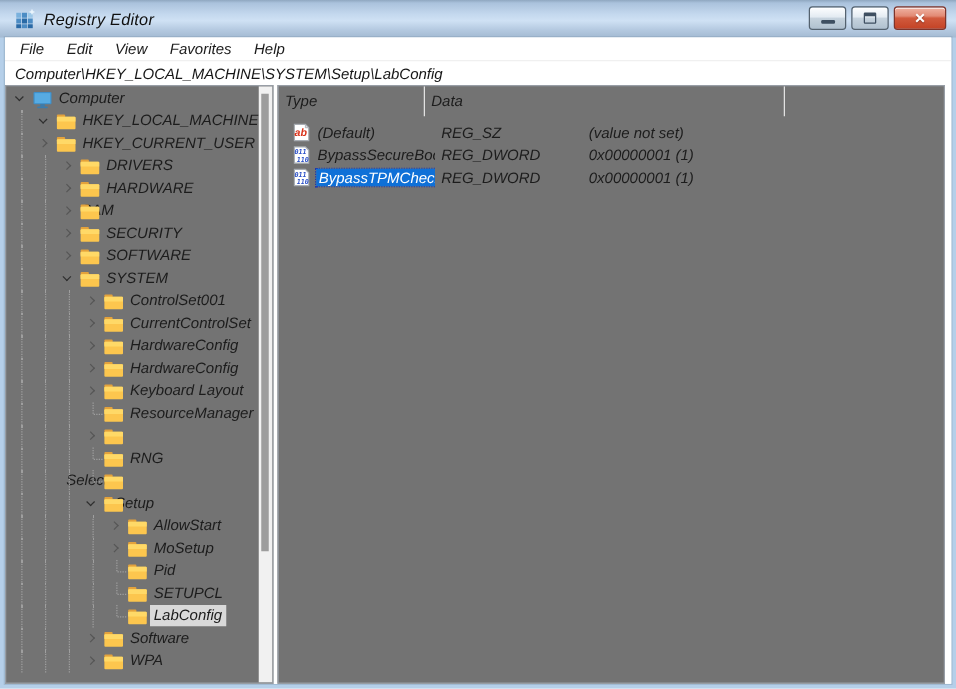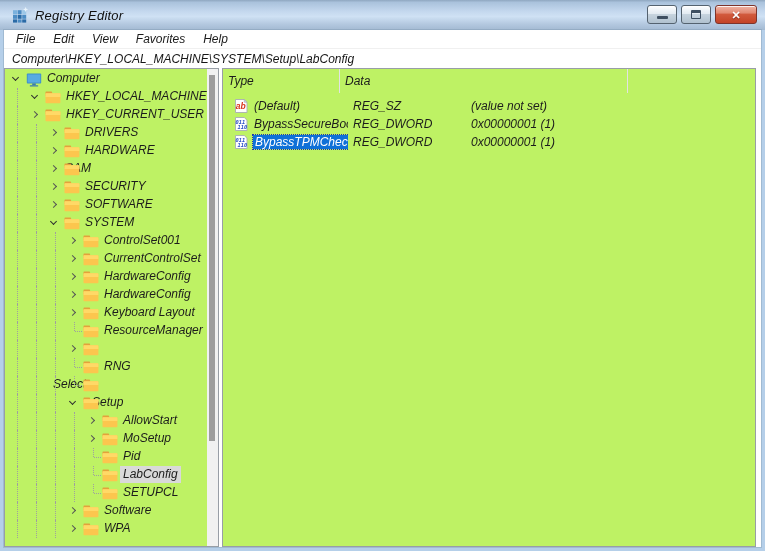--- a/index.html
+++ b/index.html
@@ -25,21 +25,21 @@
 
   
   .body{position:absolute;top:30px;left:4px;right:4px;bottom:4px;background:#fff;box-shadow:0 0 0 1px rgba(120,145,170,.35);}
   .menubar{height:18px;display:flex;align-items:center;background:#fff;font-size:12px;color:#1b1b1b;}
   .menu-item{padding:1px 9px;line-height:16px;}
   .menu-item:first-child{margin-left:3px;}
   .addressbar{height:20px;background:#fff;border-top:1px solid #f0f0f0;display:flex;align-items:center;}
   .addressbar input{border:0;outline:0;width:100%;font:inherit;font-size:12px;font-style:italic;color:#161616;padding:0 0 0 8px;background:transparent;}
 
   .main{position:relative;height:479px;background:#fff;}
-  .pane{position:absolute;top:0;height:479px;background:#bef264;border:1px solid #989ea6;overflow:hidden;}
+  .pane{position:absolute;top:0;height:479px;background:#737373;border:1px solid #989ea6;overflow:hidden;}
   .tree-pane{left:0;width:215px;}
   .list-pane{left:218px;width:534px;}
   .splitter{position:absolute;top:0;left:215px;width:3px;height:479px;background:#fff;cursor:col-resize;}
 
   
   .tree{position:absolute;inset:0;padding-top:1px;font-size:12px;color:#1c1c1c;}
   .trow{position:relative;height:18px;white-space:nowrap;}
   .guide{position:absolute;top:0;bottom:0;width:0;border-left:1px dotted #9f9f9f;}
   .vstub{position:absolute;top:0;height:9px;width:0;border-left:1px dotted #9f9f9f;}
   .hstub{position:absolute;top:9px;width:7px;height:0;border-top:1px dotted #9f9f9f;}
@@ -268,28 +268,28 @@
                   <rect x="0.5" y="3.3" width="14.9" height="10" rx="0.8" fill="#fcc64e"></rect>
                   <path d="M1.3 3.3 h13.3 a0.8 0.8 0 0 1 0.8 0.8 v3 H0.5 v-3 a0.8 0.8 0 0 1 0.8 -0.8 z" fill="#ffd967"></path>
                 </svg>
               </span><span class="tlabel" style="margin-left: 115px;">Pid</span></div>
             <div class="trow"><i class="guide" style="left: 12px;"></i><i class="guide" style="left: 31px;"></i><i class="guide" style="left: 50px;"></i><i class="guide" style="left: 69px;"></i><i class="vstub" style="left: 88px;"></i><i class="hstub" style="left: 89px;"></i><span class="ticon" style="left: 97px;">
                 <svg width="16" height="14" viewBox="0 0 16 14">
                   <rect x="0.5" y="1.6" width="6.6" height="5" rx="0.8" fill="#e3a23c"></rect>
                   <rect x="0.5" y="3.3" width="14.9" height="10" rx="0.8" fill="#fcc64e"></rect>
                   <path d="M1.3 3.3 h13.3 a0.8 0.8 0 0 1 0.8 0.8 v3 H0.5 v-3 a0.8 0.8 0 0 1 0.8 -0.8 z" fill="#ffd967"></path>
                 </svg>
+              </span><span class="tlabel" style="margin-left: 115px;">SETUPCL</span></div>
+            <div class="trow"><i class="guide" style="left: 12px;"></i><i class="guide" style="left: 31px;"></i><i class="guide" style="left: 50px;"></i><i class="guide" style="left: 69px;"></i><i class="vstub" style="left: 88px;"></i><i class="hstub" style="left: 89px;"></i><span class="ticon" style="left: 97px;">
+                <svg width="16" height="14" viewBox="0 0 16 14">
+                  <rect x="0.5" y="1.6" width="6.6" height="5" rx="0.8" fill="#e3a23c"></rect>
+                  <rect x="0.5" y="3.3" width="14.9" height="10" rx="0.8" fill="#fcc64e"></rect>
+                  <path d="M1.3 3.3 h13.3 a0.8 0.8 0 0 1 0.8 0.8 v3 H0.5 v-3 a0.8 0.8 0 0 1 0.8 -0.8 z" fill="#ffd967"></path>
+                </svg>
               </span><span class="tlabel sel-inactive" style="margin-left: 115px;">LabConfig</span></div>
-            <div class="trow"><i class="guide" style="left: 12px;"></i><i class="guide" style="left: 31px;"></i><i class="guide" style="left: 50px;"></i><i class="guide" style="left: 69px;"></i><i class="vstub" style="left: 88px;"></i><i class="hstub" style="left: 89px;"></i><span class="ticon" style="left: 97px;">
-                <svg width="16" height="14" viewBox="0 0 16 14">
-                  <rect x="0.5" y="1.6" width="6.6" height="5" rx="0.8" fill="#e3a23c"></rect>
-                  <rect x="0.5" y="3.3" width="14.9" height="10" rx="0.8" fill="#fcc64e"></rect>
-                  <path d="M1.3 3.3 h13.3 a0.8 0.8 0 0 1 0.8 0.8 v3 H0.5 v-3 a0.8 0.8 0 0 1 0.8 -0.8 z" fill="#ffd967"></path>
-                </svg>
-              </span><span class="tlabel" style="margin-left: 115px;">SETUPCL</span></div>
             <div class="trow"><i class="guide" style="left: 12px;"></i><i class="guide" style="left: 31px;"></i><i class="guide" style="left: 50px;"></i><span class="chev col" style="left: 65px;"></span><span class="ticon" style="left: 78px;">
                 <svg width="16" height="14" viewBox="0 0 16 14">
                   <rect x="0.5" y="1.6" width="6.6" height="5" rx="0.8" fill="#e3a23c"></rect>
                   <rect x="0.5" y="3.3" width="14.9" height="10" rx="0.8" fill="#fcc64e"></rect>
                   <path d="M1.3 3.3 h13.3 a0.8 0.8 0 0 1 0.8 0.8 v3 H0.5 v-3 a0.8 0.8 0 0 1 0.8 -0.8 z" fill="#ffd967"></path>
                 </svg>
               </span><span class="tlabel" style="margin-left: 96px;">Software</span></div>
             <div class="trow"><i class="guide" style="left: 12px;"></i><i class="guide" style="left: 31px;"></i><i class="guide" style="left: 50px;"></i><span class="chev col" style="left: 65px;"></span><span class="ticon" style="left: 78px;">
                 <svg width="16" height="14" viewBox="0 0 16 14">
                   <rect x="0.5" y="1.6" width="6.6" height="5" rx="0.8" fill="#e3a23c"></rect>

